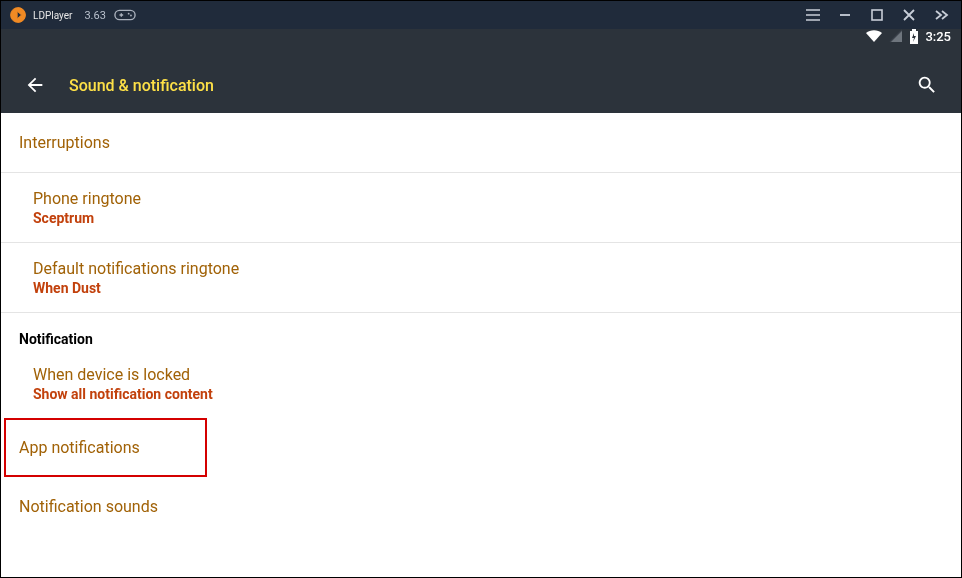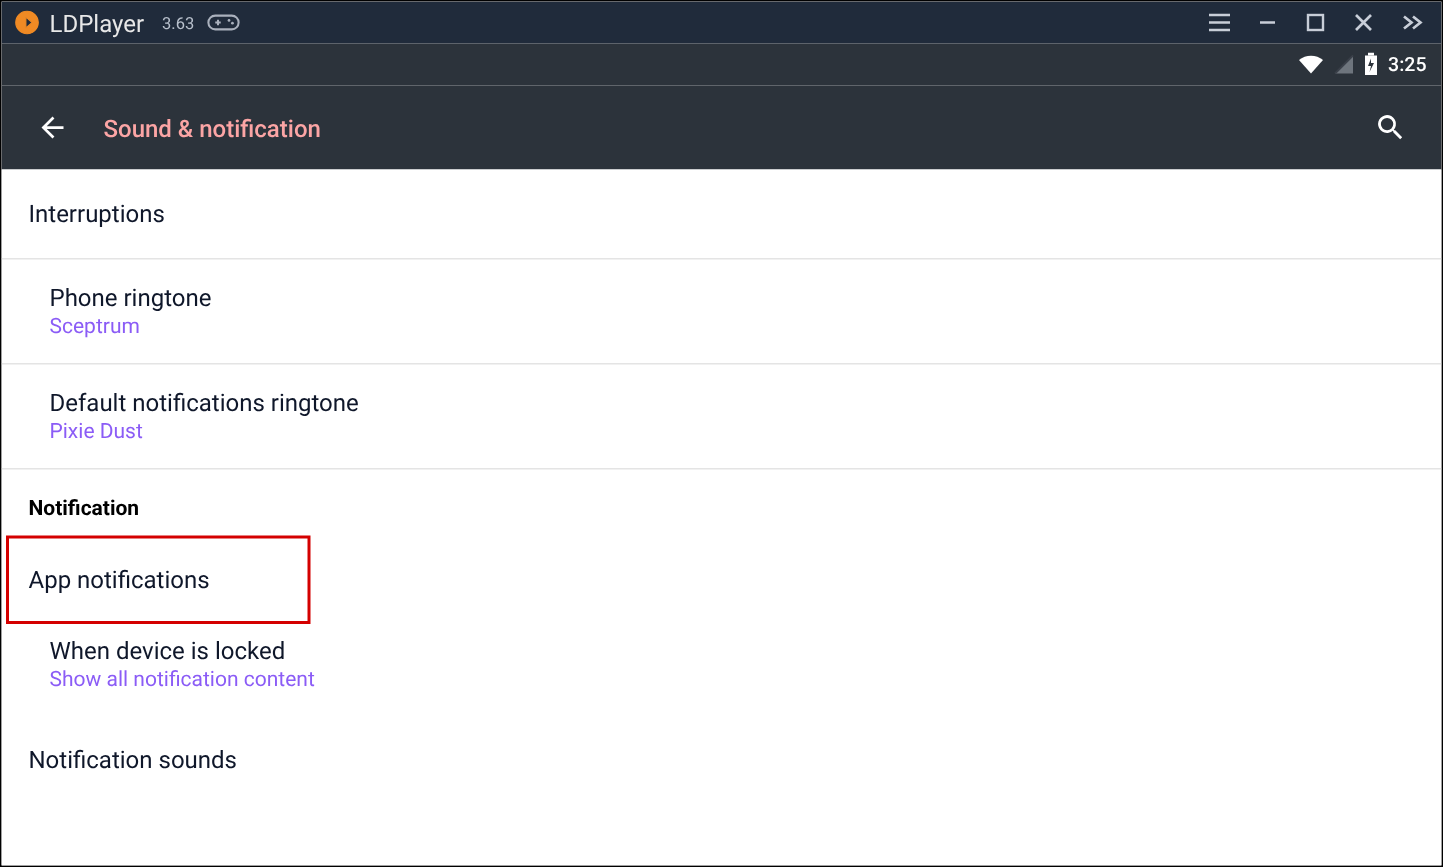--- a/index.html
+++ b/index.html
@@ -1,40 +1,40 @@
 <!DOCTYPE html>
 <html><head>
   <meta charset="utf-8">
   <style>
     * { margin: 0; padding: 0; box-sizing: border-box; }
     body { font-family: Roboto, Arial, sans-serif; background: #fff; width: 962px; height: 578px; overflow: hidden; border: 1px solid #000; }
     
     .titlebar { background: #202b3b; height: 28px; display: flex; align-items: center; padding: 0 4px 0 8px; color: #e8e8e8; font-size: 13px; }
     .titlebar .logo { width: 18px; height: 18px; margin-right: 6px; display: flex; align-items: center; justify-content: center; }
-    .titlebar .name { font-size: 16px; }
+    .titlebar .name { font-size: 10px; }
     .titlebar .ver { font-size: 11px; margin-left: 12px; color: #b8c0cc; }
     .titlebar .ctrl-icon { margin-left: 8px; display: flex; align-items: center; }
     .titlebar .spacer { flex: 1; }
     .titlebar .win-icons { display: flex; align-items: center; }
     .titlebar .win-icons span { width: 32px; height: 28px; display: flex; align-items: center; justify-content: center; cursor: pointer; color: #c8ced8; }
     .titlebar .win-icons span svg { display: block; }
 
-    .statusbar { background: #2c333b; height: 28px; display: flex; align-items: center; justify-content: flex-end; padding-right: 10px; color: #fff; font-size: 13px; }
+    .statusbar { background: #2c333b; height: 28px; display: flex; align-items: flex-start; justify-content: flex-end; padding-right: 10px; color: #fff; font-size: 13px; }
     .statusbar .s-item { margin-left: 6px; display: flex; align-items: center; }
 
-    .appbar { background: #2c333b; height: 56px; display: flex; align-items: center; padding: 0 14px; color: #fca5a5; }
+    .appbar { background: #2c333b; height: 56px; display: flex; align-items: center; padding: 0 14px; color: #fde047; }
     .appbar .back { display: flex; align-items: center; justify-content: center; width: 40px; cursor: pointer; }
     .appbar .title { font-size: 16px; font-weight: 500; margin-left: 14px; }
     .appbar .spacer { flex: 1; }
     .appbar .search { display: flex; align-items: center; justify-content: center; width: 40px; cursor: pointer; }
 
     .content { background: #fff; height: calc(578px - 28px - 28px - 56px - 2px); overflow-y: auto; }
     .li { padding: 16px 32px; border-bottom: 1px solid #e4e4e4; cursor: pointer; position: relative; }
-    .li .t { font-size: 16px; color: #0f172a; }
-    .li .s { font-size: 14px; color: #8b5cf6; margin-top: 2px; }
+    .li .t { font-size: 16px; color: #a16207; }
+    .li .s { font-size: 14px; color: #c2410c; margin-top: 2px; font-weight: bold; }
     .li.no-sub { padding: 20px 18px; }
     .li.last-group { border-bottom: none; }
     .section-header { font-size: 14px; font-weight: 700; color: #000000; padding: 18px 18px 10px 18px; }
     .li.highlight-box::before {
       content: ""; position: absolute; left: 3px; top: 0; right: auto; width: 199px; bottom: 0; border: 2px solid #d40000;
     }
     .li.no-border { border-bottom: none; }
   </style>
 </head>
 <body>
@@ -126,26 +126,26 @@
 <div class="content">
   <div class="li no-sub">
     <div class="t">Interruptions</div>
   </div>
   <div class="li">
     <div class="t">Phone ringtone</div>
     <div class="s">Sceptrum</div>
   </div>
   <div class="li">
     <div class="t">Default notifications ringtone</div>
-    <div class="s">Pixie Dust</div>
+    <div class="s">When Dust</div>
   </div>
   <div class="section-header">Notification</div>
-  <div class="li no-sub no-border highlight-box">
-    <div class="t">App notifications</div>
-  </div>
   <div class="li no-border" style="padding-top:8px">
     <div class="t">When device is locked</div>
     <div class="s">Show all notification content</div>
+  </div>
+  <div class="li no-sub no-border highlight-box">
+    <div class="t">App notifications</div>
   </div>
   <div class="li no-sub no-border">
     <div class="t">Notification sounds</div>
   </div>
 </div>
 
 </body></html>

